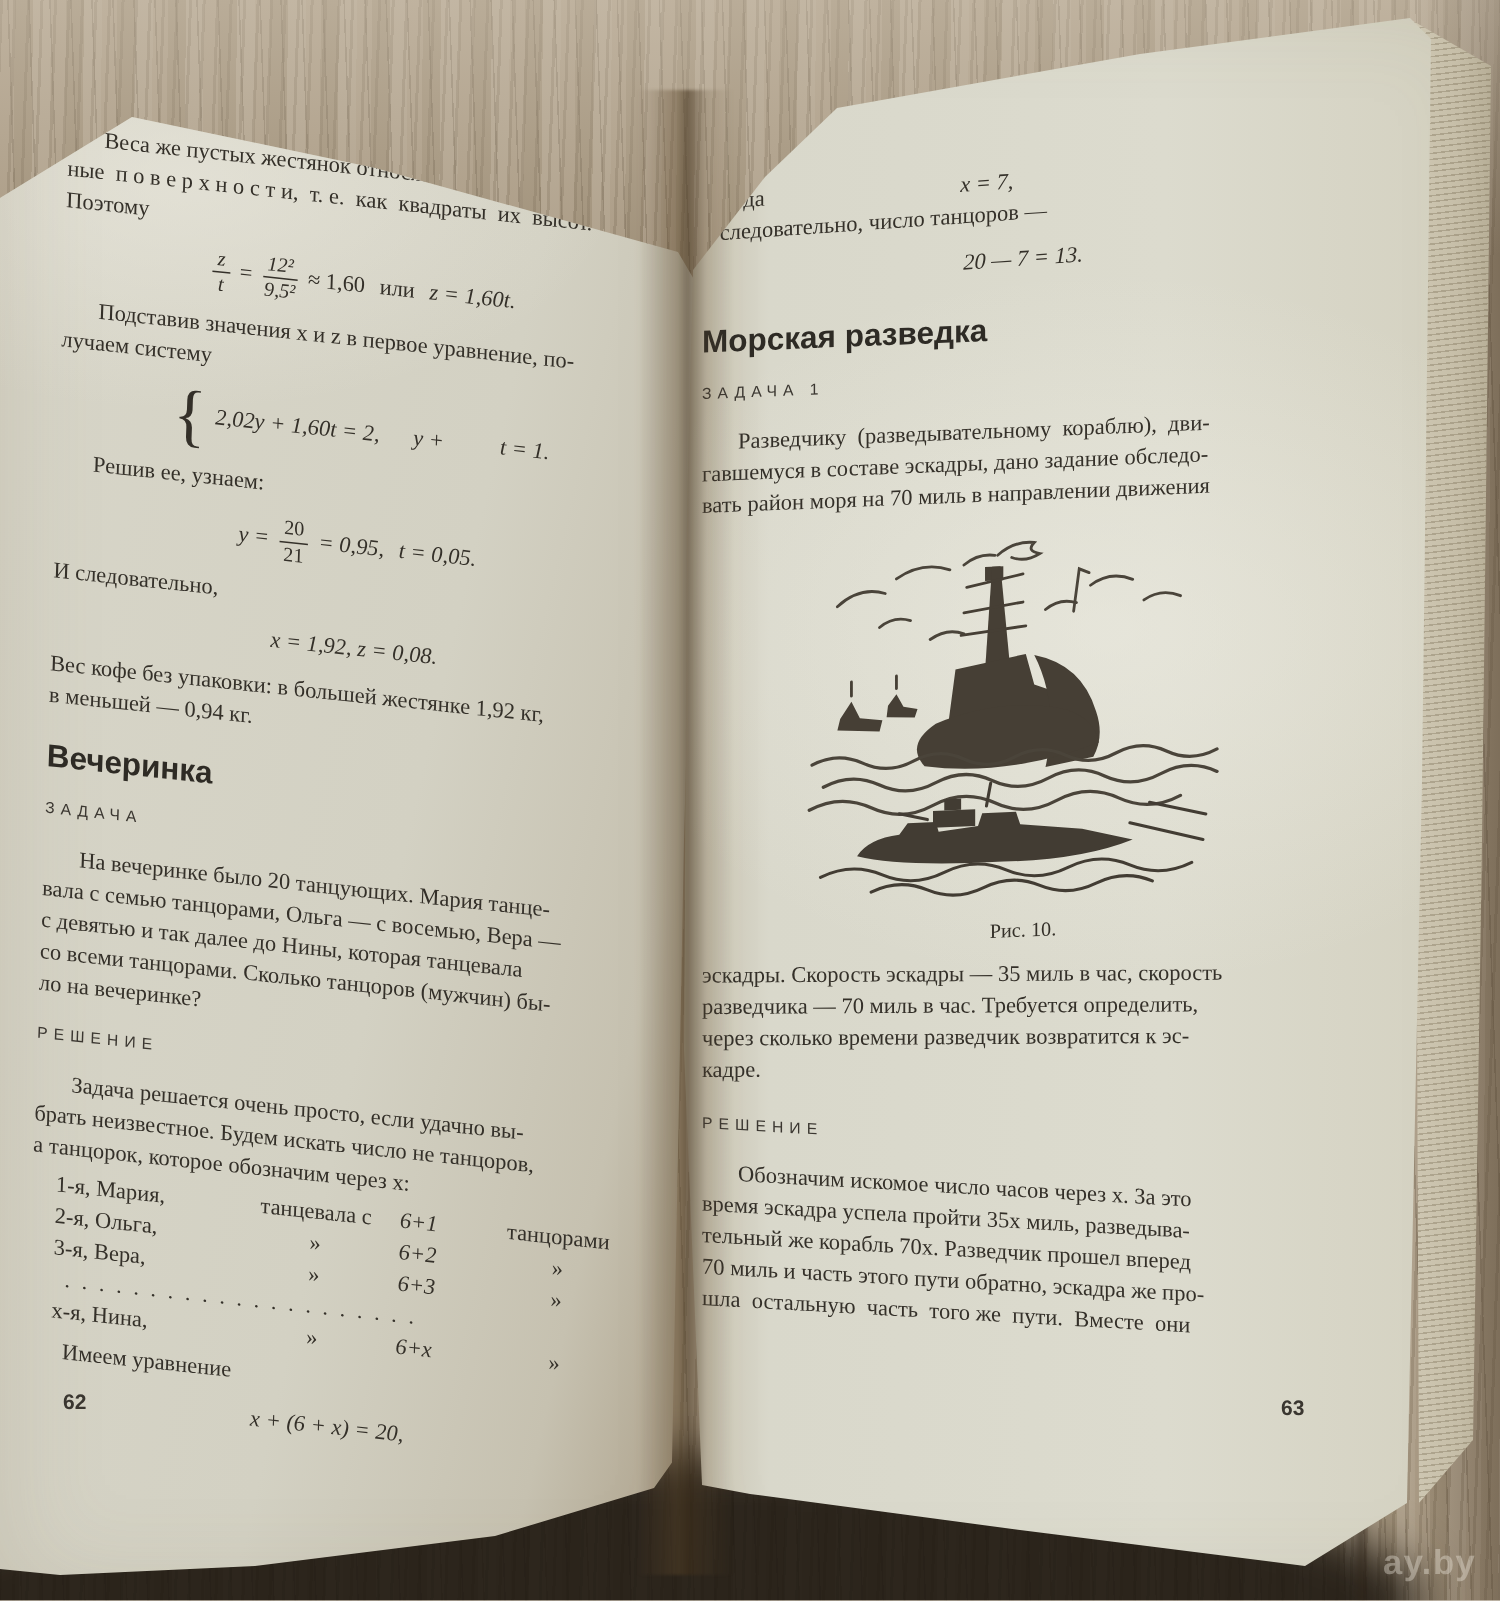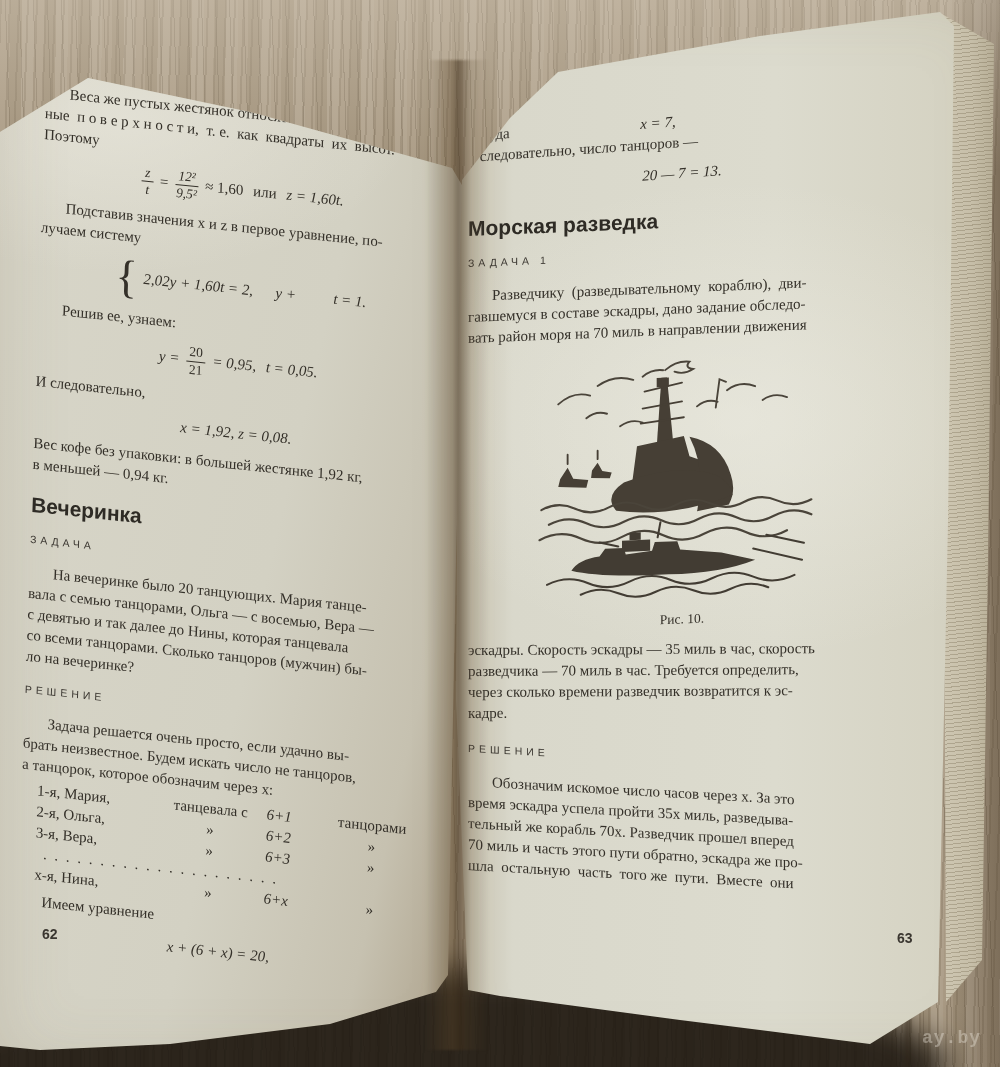--- a/index.html
+++ b/index.html
@@ -67,29 +67,29 @@
   .sys{display:inline-block;text-align:left;vertical-align:middle;}
   .trow{display:flex;white-space:pre;}
   .trow .c1{width:118px;}
   .trow .c2{width:112px;text-align:center;}
   .trow .c3{width:56px;font-style:italic;}
   .trow .c4{width:100px;text-align:center;}
   .dots{letter-spacing:2px;padding-left:8px;}
   .tblock{margin:4px 0 6px 16px;}
   .pagenum{position:absolute;font-family:"Liberation Sans",sans-serif;font-weight:bold;font-size:14px;color:#3a3630;text-align:center;}
   .pn-left{left:42px;top:926px;}
-  .pn-right{left:414px;top:930px;margin-left:43px;}
+  .pn-right{left:414px;top:930px;}
 
   
   figure{margin:12px 0 2px;text-align:center;}
   figcaption{font-size:13.5px;margin-top:4px;color:#343029;}
 
   
-  .watermark{position:absolute;left:922px;top:1028px;font-family:Liberation Mono, monospace;
-    font-size:18px;font-weight:bold;color:rgba(238,235,224,0.38);letter-spacing:1px;}
+  .watermark{position:absolute;left:922px;top:1028px;font-family:Liberation Sans, sans-serif;
+    font-size:23px;font-weight:bold;color:rgba(238,235,224,0.38);letter-spacing:1px;}
 </style>
 </head>
 <body>
 
 <div class="photo">
   <div class="wood"></div>
   <div class="floor-shadow"></div>
   <div class="seam"></div>
   <div class="fore-edge"></div>
 

